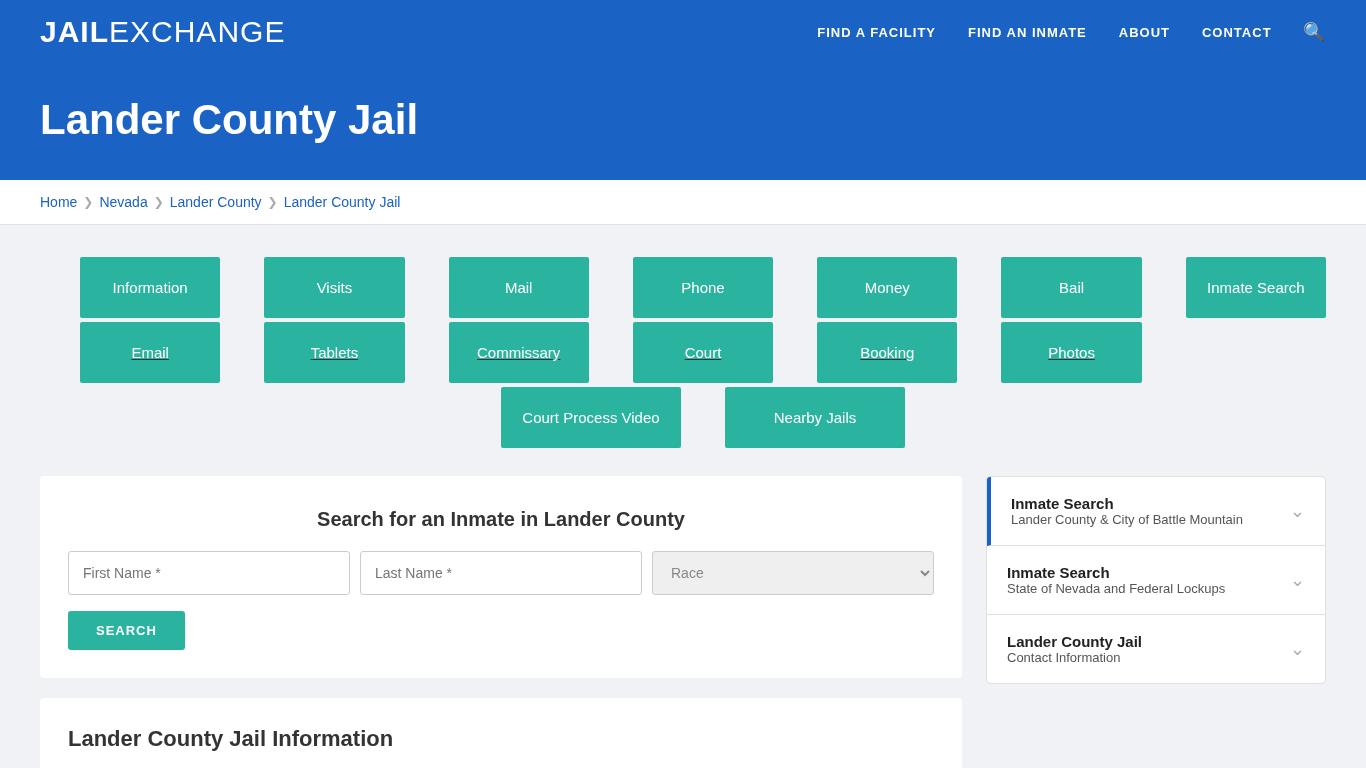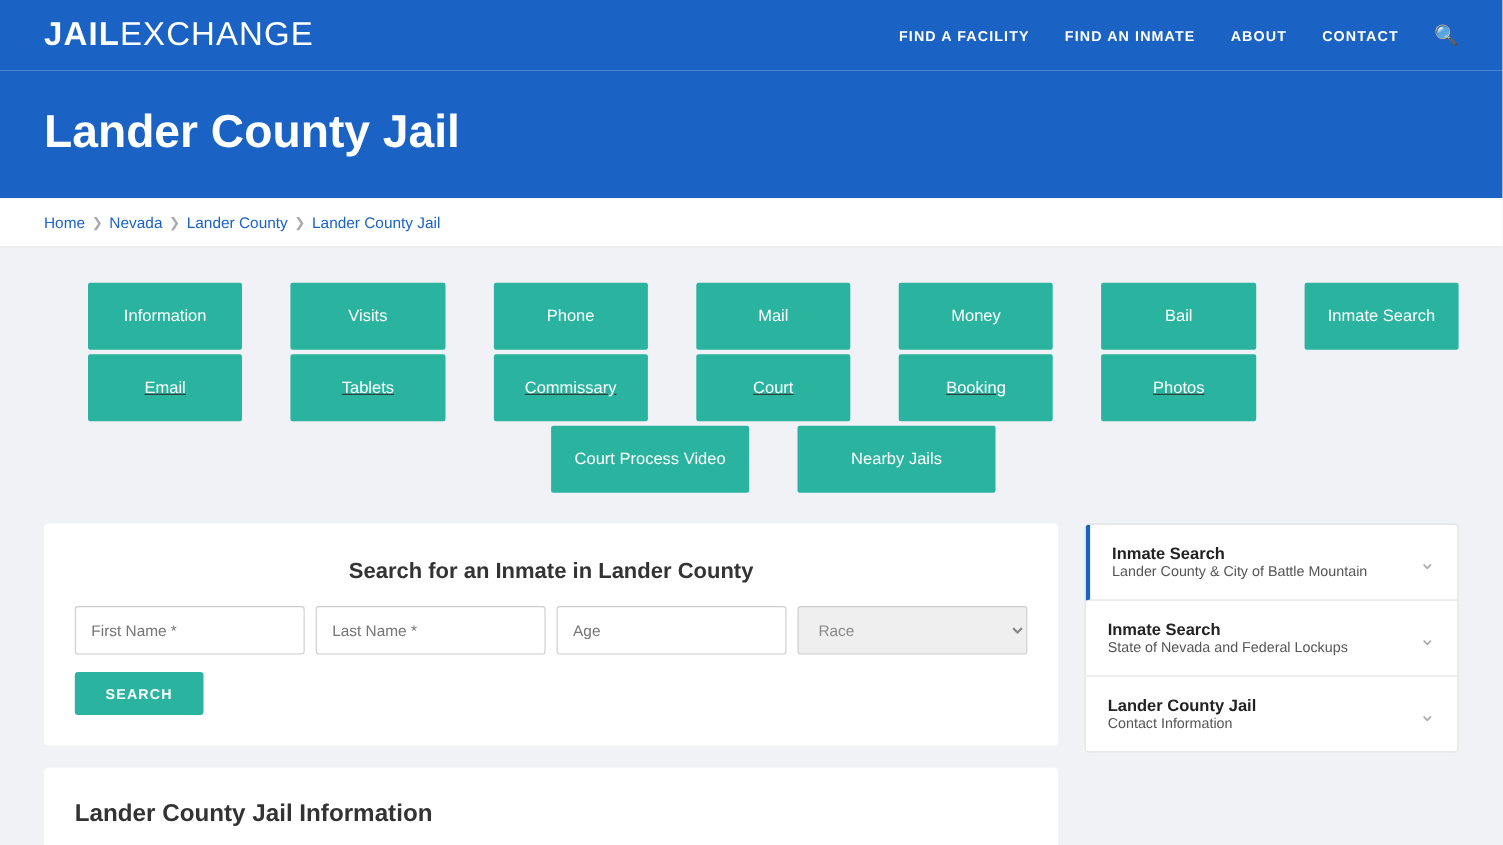--- a/index.html
+++ b/index.html
@@ -260,22 +260,22 @@
     <span class="sep">❯</span>
     <span class="current">Lander County Jail</span>
   </nav>
 </div>
 
 <div class="main">
 
   <div class="nav-buttons">
     <button class="nav-btn">Information</button>
     <button class="nav-btn">Visits</button>
+    <button class="nav-btn">Mail</button>
     <button class="nav-btn">Phone</button>
-    <button class="nav-btn">Mail</button>
     <button class="nav-btn">Money</button>
     <button class="nav-btn">Bail</button>
     <button class="nav-btn">Inmate Search</button>
   </div>
 
   <div class="nav-buttons-row2">
     <button class="nav-btn">Email</button>
     <button class="nav-btn">Tablets</button>
     <button class="nav-btn">Commissary</button>
     <button class="nav-btn">Court</button>
@@ -290,21 +290,20 @@
 
   <div class="content-area">
 
     <div style="flex:1; min-width:0;">
 
       <div class="search-panel">
         <h2>Search for an Inmate in Lander County</h2>
         <div class="search-fields">
           <input type="text" placeholder="First Name *" style="">
           <input type="text" placeholder="Last Name *" style="">
-          <input type="text" placeholder="Age" style="">
           <select>
             <option>Race</option>
             <option>White</option>
             <option>Black</option>
             <option>Hispanic</option>
             <option>Asian</option>
             <option>Other</option>
           </select>
         </div>
         <button class="search-btn">SEARCH</button>

